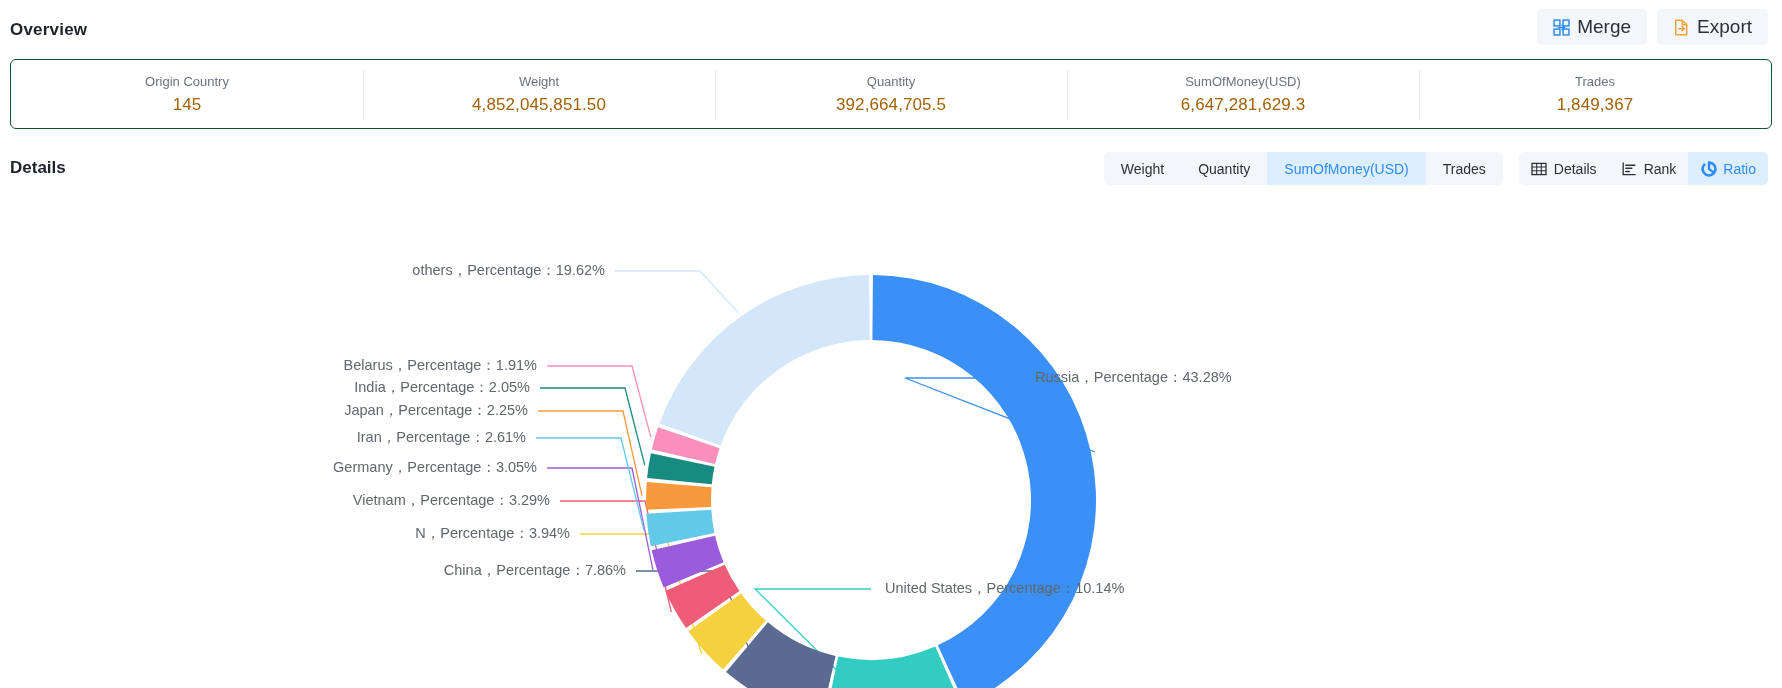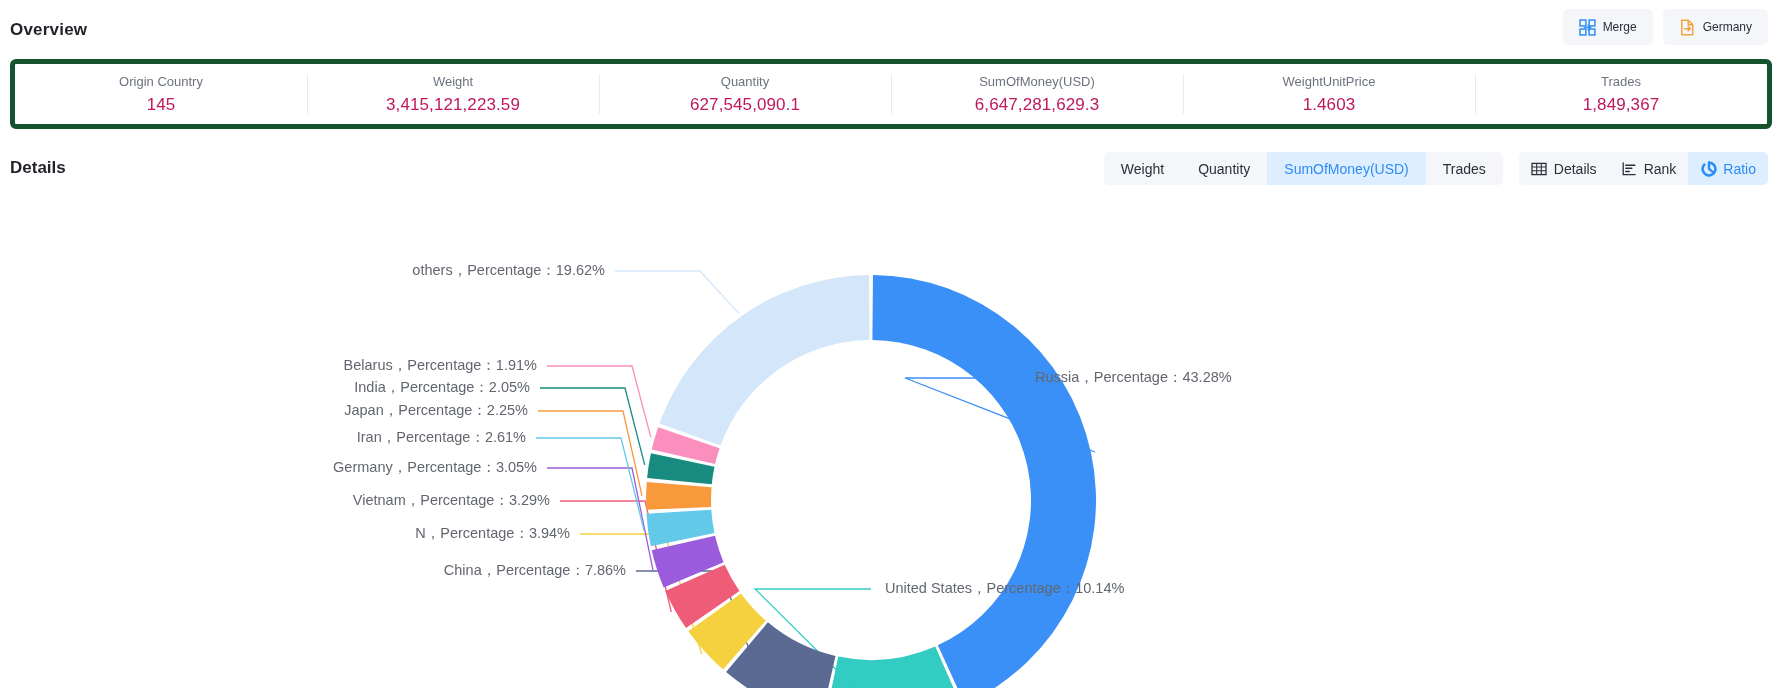--- a/index.html
+++ b/index.html
@@ -22,46 +22,46 @@
   }
   .header-actions {
     position: absolute; right: 14px; top: 9px;
     display: flex; gap: 10px; align-items: center;
   }
   .btn {
     display: flex; align-items: center; gap: 7px;
     height: 36px; padding: 0 16px;
     background: #f4f6fa; border: none; border-radius: 5px;
     font-family: "Liberation Sans", sans-serif;
-    font-size: 12px; color: #2b3038; cursor: pointer;
+    font-size: 19px; color: #2b3038; cursor: pointer;
     white-space: nowrap;
     justify-content: space-between;
   }
   .ico { display:inline-flex; width:17px; height:17px; align-items:center; justify-content:center; }
 
   
   .stats-card {
     position: absolute; left: 10px; top: 59px;
     width: 1762px; height: 70px;
     background: #ffffff;
-    border: 5px solid #14532d;
+    border: 1px solid #14532d;
     border-radius: 6px;
     display: flex;
   }
   .stat {
     flex: 1 1 0;
     display: flex; flex-direction: column; align-items: center; justify-content: center;
     position: relative;
   }
   .stat + .stat::before {
     content: ""; position: absolute; left: 0; top: 10px; bottom: 10px;
     width: 1px; background: #e9ebf0;
   }
   .stat-label { font-size: 13px; color: #6c727f; line-height: 1.4; margin-bottom: 3px; }
-  .stat-value { font-size: 17px; color: #be185d; font-weight: 500; letter-spacing:.1px; }
+  .stat-value { font-size: 17px; color: #a16207; font-weight: 500; letter-spacing:.1px; }
 
   
   .details-title {
     position: absolute; left: 10px; top: 158px;
     font-size: 17px; font-weight: bold; color: #1f2329;
   }
   .details-controls {
     position: absolute; right: 14px; top: 152px;
     display: flex; align-items: center; gap: 16px;
   }
@@ -122,45 +122,41 @@
       </button>
 
       <button class="btn">
         <span class="ico">
           <svg width="17" height="17" viewBox="0 0 16 16">
             <path d="M2.6 1.2h6.1l4.2 4.1v9.5H2.6z" fill="none" stroke="#f2a33c" stroke-width="1.4" stroke-linejoin="round"></path>
             <path d="M8.7 1.3v4.1h4.1" fill="none" stroke="#f2a33c" stroke-width="1.4" stroke-linejoin="round"></path>
             <path d="M5.4 9.1h5.1M8.5 7.1l2.2 2-2.2 2" fill="none" stroke="#f2a33c" stroke-width="1.4" stroke-linecap="round" stroke-linejoin="round"></path>
           </svg>
         </span>
-        <span>Germany</span>
+        <span>Export</span>
       </button>
     </div>
   </div>
 
   <div class="stats-card" id="stats-card">
       <div class="stat">
         <div class="stat-label">Origin Country</div>
         <div class="stat-value">145</div>
       </div>
       <div class="stat">
         <div class="stat-label">Weight</div>
-        <div class="stat-value">3,415,121,223.59</div>
+        <div class="stat-value">4,852,045,851.50</div>
       </div>
       <div class="stat">
         <div class="stat-label">Quantity</div>
-        <div class="stat-value">627,545,090.1</div>
+        <div class="stat-value">392,664,705.5</div>
       </div>
       <div class="stat">
         <div class="stat-label">SumOfMoney(USD)</div>
         <div class="stat-value">6,647,281,629.3</div>
-      </div>
-      <div class="stat">
-        <div class="stat-label">WeightUnitPrice</div>
-        <div class="stat-value">1.4603</div>
       </div>
       <div class="stat">
         <div class="stat-label">Trades</div>
         <div class="stat-value">1,849,367</div>
       </div>
     </div>
 
   <div class="details-title">Details</div>
 
   <div class="details-controls">

